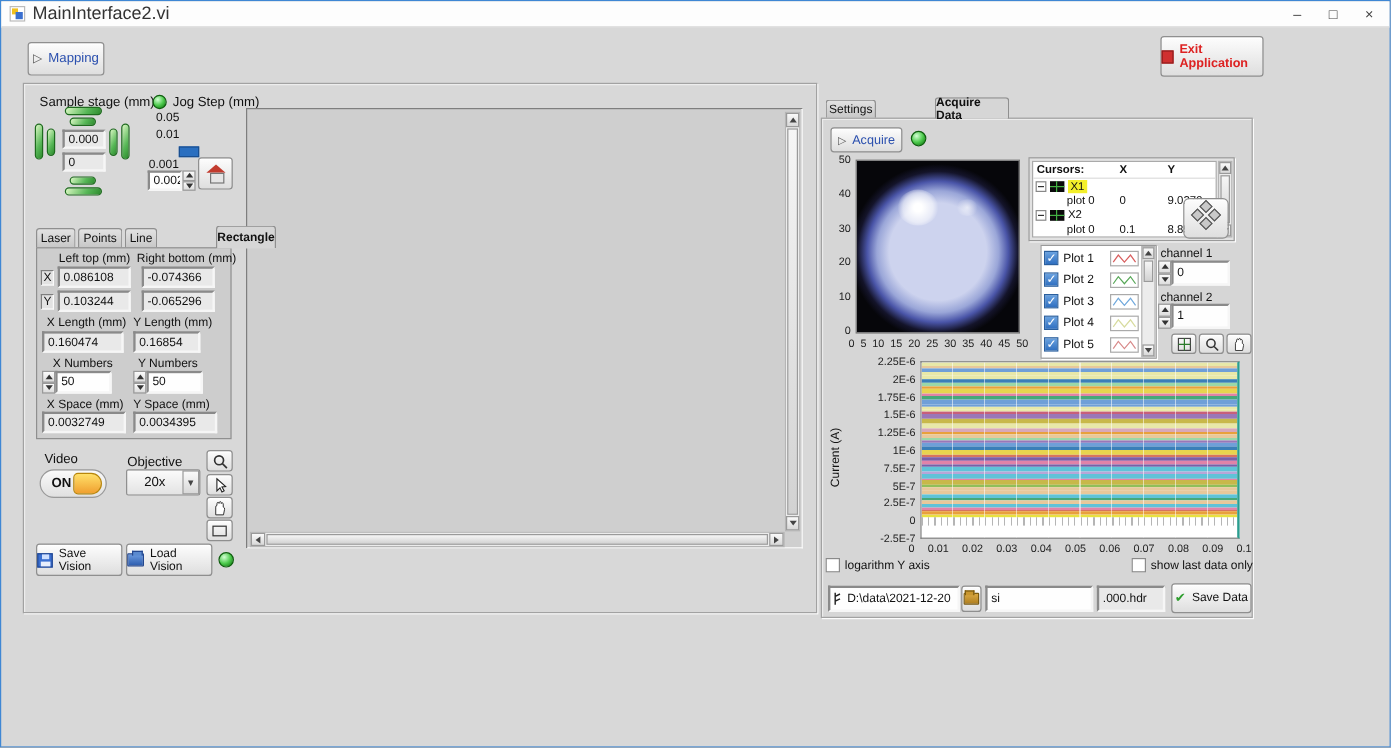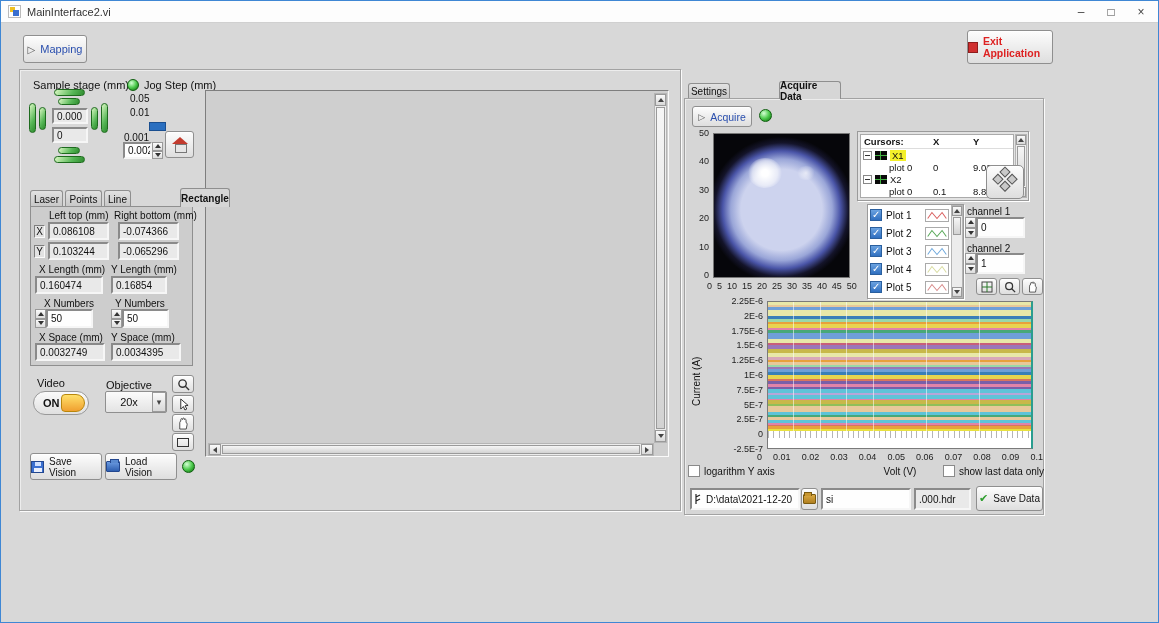--- a/index.html
+++ b/index.html
@@ -8,21 +8,21 @@
     font-family:"Liberation Sans",sans-serif;color:#111;overflow:hidden;}
   .abs{position:absolute;}
   .lbl{font-size:10px;white-space:nowrap;color:#111;}
   .lbl11{font-size:11px;white-space:nowrap;color:#111;}
 
   
   .titlebar{left:0;top:0;width:1157px;height:22px;background:#fdfdfd;border-bottom:1px solid #d0d0d0;display:flex;align-items:center;}
   .lv-icon{width:13px;height:13px;margin:0 6px 0 7px;background:#fff;border:1px solid #bbb;position:relative;}
   .lv-icon::before{content:"";position:absolute;left:1px;top:1px;width:5px;height:5px;background:#f0c020;}
   .lv-icon::after{content:"";position:absolute;right:1px;bottom:1px;width:6px;height:6px;background:#3a6fd0;}
-  .title-text{font-size:11px;color:#333;}
+  .title-text{font-size:15px;color:#333;}
   .winbtn{width:30px;height:21px;display:flex;align-items:center;justify-content:center;font-size:12px;color:#444;}
   .winbtns{position:absolute;right:2px;top:0;display:flex;}
 
   
   .btn{background:linear-gradient(#fdfdfd,#dedede);border:1px solid #8f8f8f;border-radius:3px;
        display:flex;align-items:center;justify-content:center;gap:5px;font-size:11px;box-shadow:inset 0 1px 0 #fff;}
   .etched{border:1px solid #a2a2a2;box-shadow:1px 1px 0 rgba(255,255,255,.9), inset 1px 1px 0 rgba(255,255,255,.55);}
   .sunken{border:1px solid;border-color:#7e7e7e #fafafa #fafafa #7e7e7e;}
   .field{background:#e9e9e9;border:2px solid;border-color:#8a8a8a #f6f6f6 #f6f6f6 #8a8a8a;font-size:10px;
          display:flex;align-items:center;padding:0 3px;overflow:hidden;white-space:nowrap;}
@@ -504,21 +504,20 @@
       <span>0.07</span>
       <span>0.08</span>
       <span>0.09</span>
       <span>0.1</span>
     </div>
 
   <div class="abs" style="left:687px;top:464px;display:flex;align-items:center;gap:4px;">
     <span class="cbx off"></span>
     <span class="lbl">logarithm Y axis</span>
   </div>
-  <div class="abs lbl" style="left:766px;top:465px;width:266px;text-align:center;">Volt (V)</div>
   <div class="abs" style="left:942px;top:464px;display:flex;align-items:center;gap:4px;">
     <span class="cbx off"></span>
     <span class="lbl">show last data only</span>
   </div>
 
   <div class="abs field white" style="left:689px;top:487px;width:110px;height:22px;gap:4px;">
     <svg width="7" height="12" viewBox="0 0 7 12">
         <path d="M1 1 L1 11 M1 4 L5 2 M1 8 L5 6" stroke="#222" stroke-width="1.2" fill="none"></path>
       </svg>
     <span style="font-size:10px;">D:\data\2021-12-20</span>

